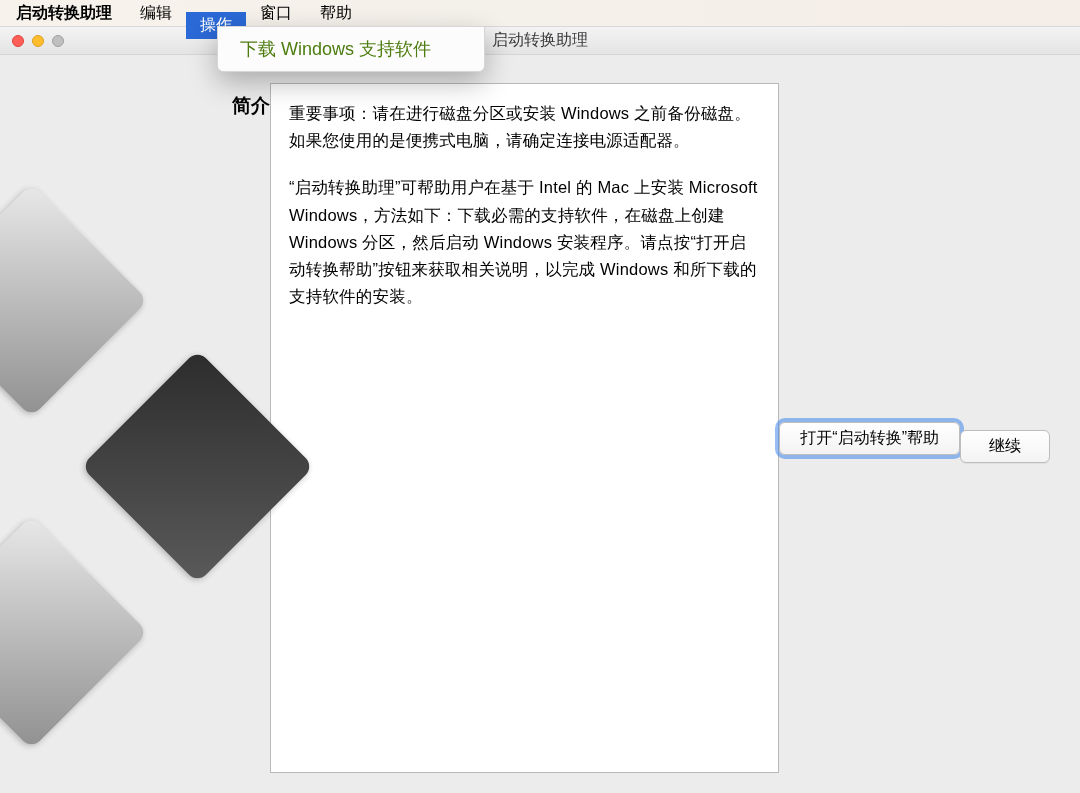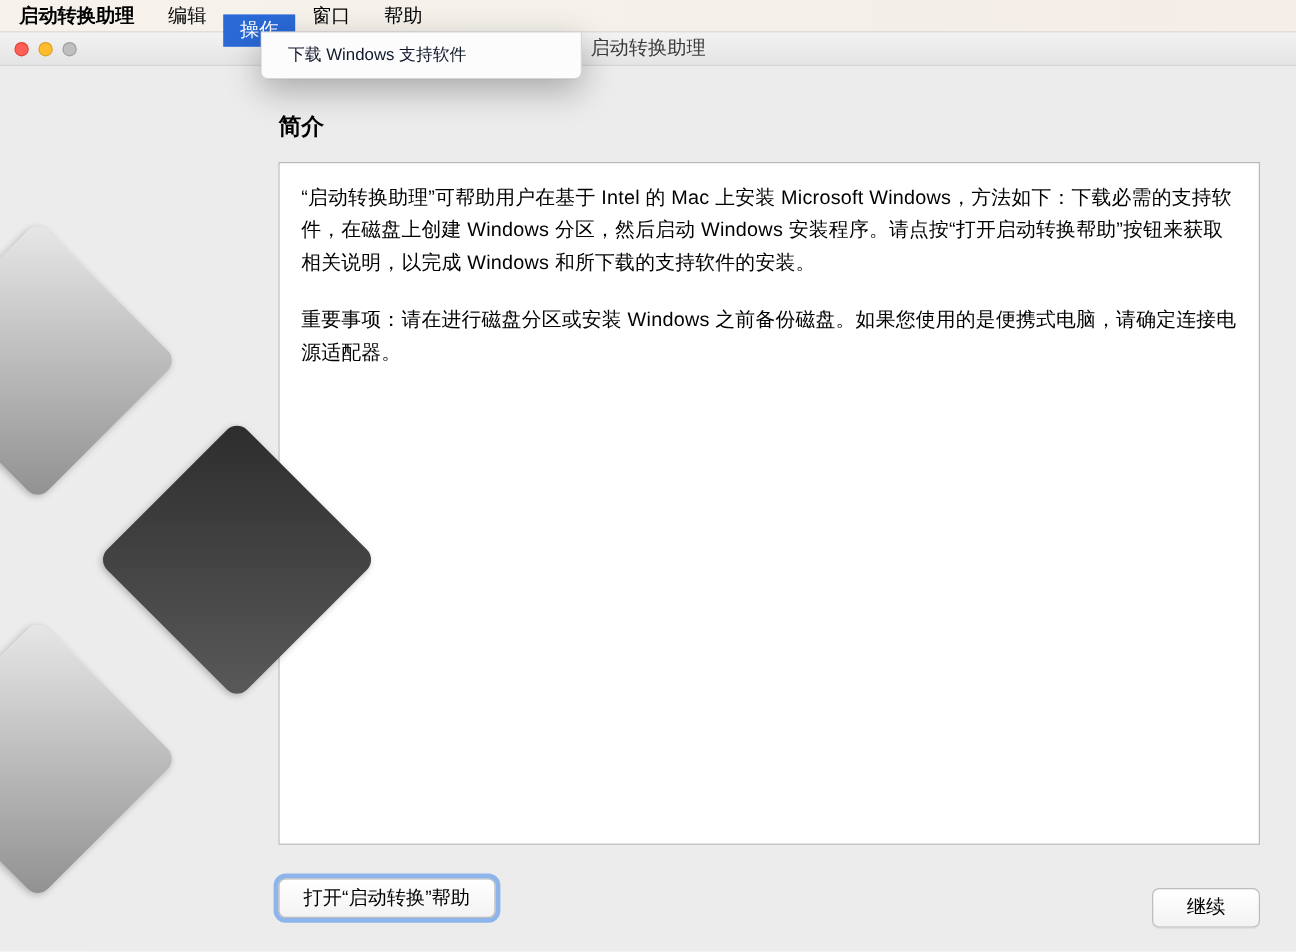--- a/index.html
+++ b/index.html
@@ -49,22 +49,22 @@
       background: #fcfcfc;
       border: 1px solid rgba(0,0,0,0.15);
       border-radius: 0 0 6px 6px;
       box-shadow: 0 10px 28px rgba(0,0,0,0.28);
       min-width: 268px;
       z-index: 200;
       padding: 4px 0;
     }
     .dropdown-item {
       padding: 6px 22px;
-      font-size: 14px;
-      color: #0f172a;
+      font-size: 18px;
+      color: #4d7c0f;
       cursor: default;
     }
 
     
     .window {
       position: absolute;
       top: 26px;
       left: 0;
       right: 0;
       bottom: 0;
@@ -144,21 +144,21 @@
     .d-bottom {
       width: 165px; height: 165px;
       top: 332px; left: 88px;
       background: linear-gradient(135deg, #e8e8e8, #909090);
       box-shadow: 0 2px 6px rgba(0,0,0,0.25);
     }
 
     .main {
       flex: 1;
       display: flex;
-      flex-direction: column;
+      flex-direction: row;
     }
 
     .section-title {
       font-size: 19px;
       font-weight: 600;
       margin-bottom: 16px;
       margin-top: 10px;
       color: #000;
     }
 
@@ -236,22 +236,22 @@
 
         <div class="diamond d-right"></div>
         <div class="diamond d-bottom"></div>
       </div>
     </div>
 
     <div class="main">
       <div class="section-title">简介</div>
 
       <div class="description-box">
+        <p>重要事项：请在进行磁盘分区或安装 Windows 之前备份磁盘。如果您使用的是便携式电脑，请确定连接电源适配器。</p>
         <p>“启动转换助理”可帮助用户在基于 Intel 的 Mac 上安装 Microsoft Windows，方法如下：下载必需的支持软件，在磁盘上创建 Windows 分区，然后启动 Windows 安装程序。请点按“打开启动转换帮助”按钮来获取相关说明，以完成 Windows 和所下载的支持软件的安装。</p>
-        <p>重要事项：请在进行磁盘分区或安装 Windows 之前备份磁盘。如果您使用的是便携式电脑，请确定连接电源适配器。</p>
       </div>
 
       <div class="button-row">
         <button class="mac-button focused">打开“启动转换”帮助</button>
         <button class="mac-button primary">继续</button>
       </div>
     </div>
 
   </div>
 </div>

